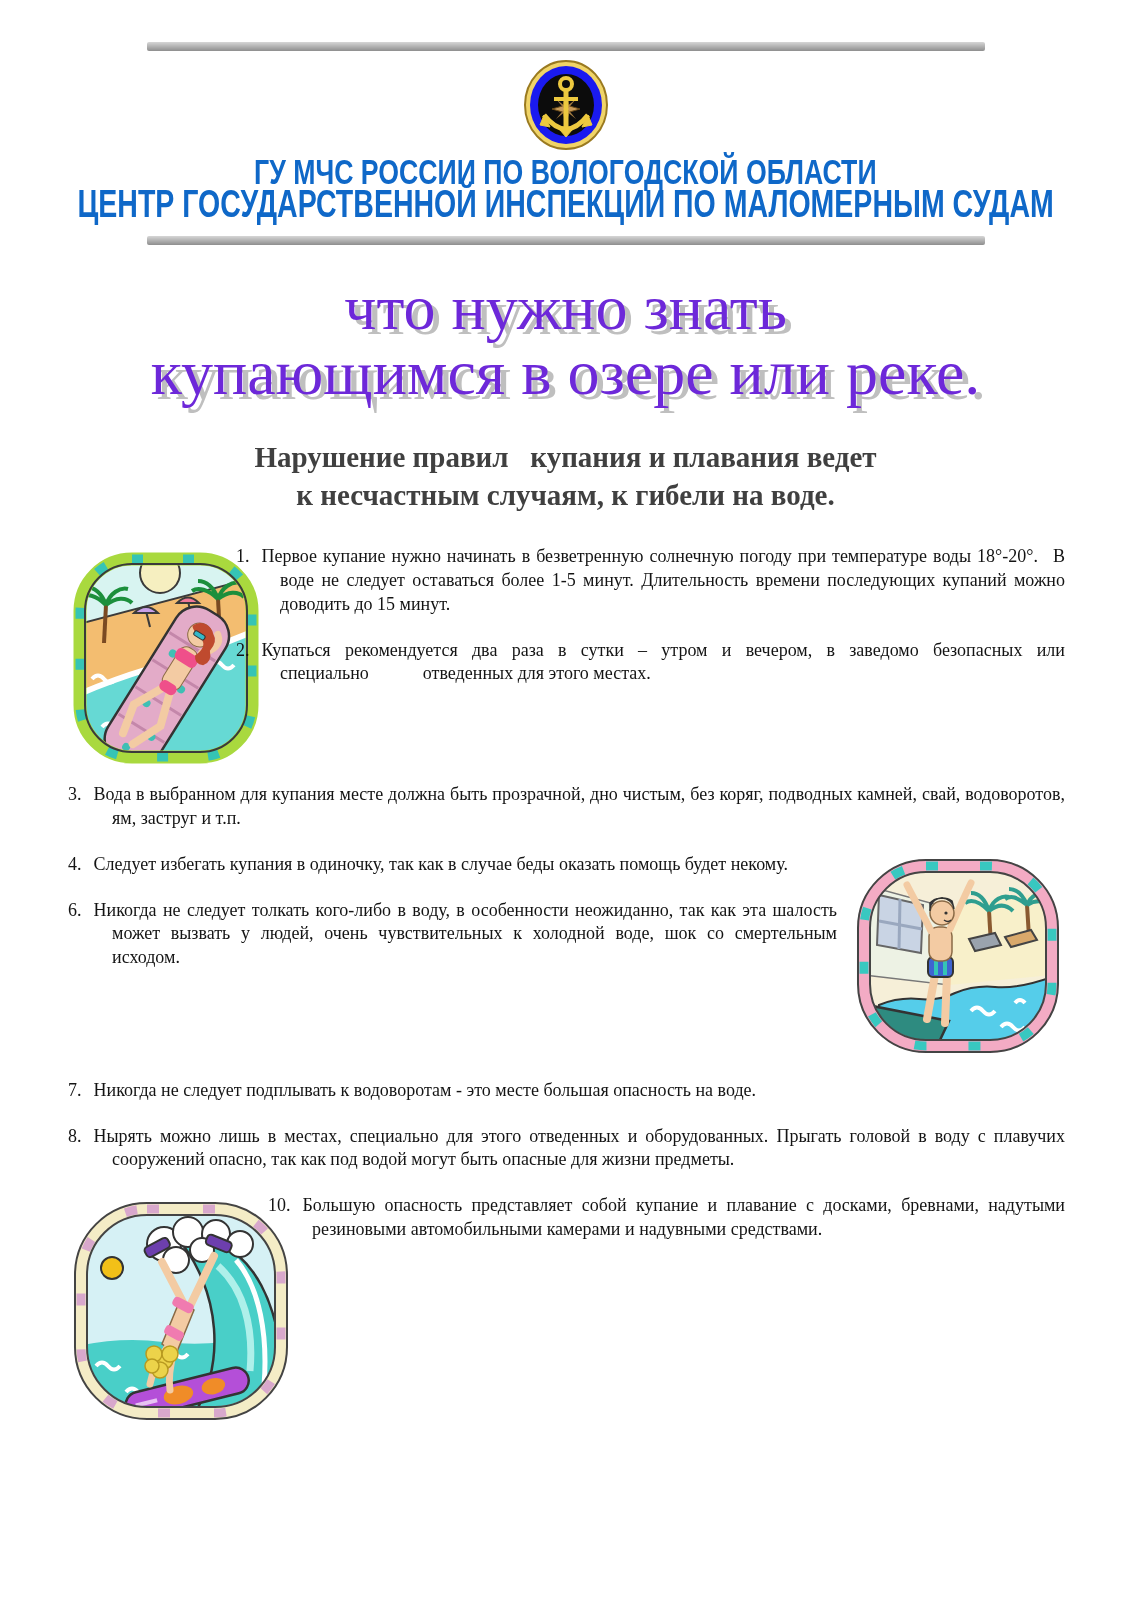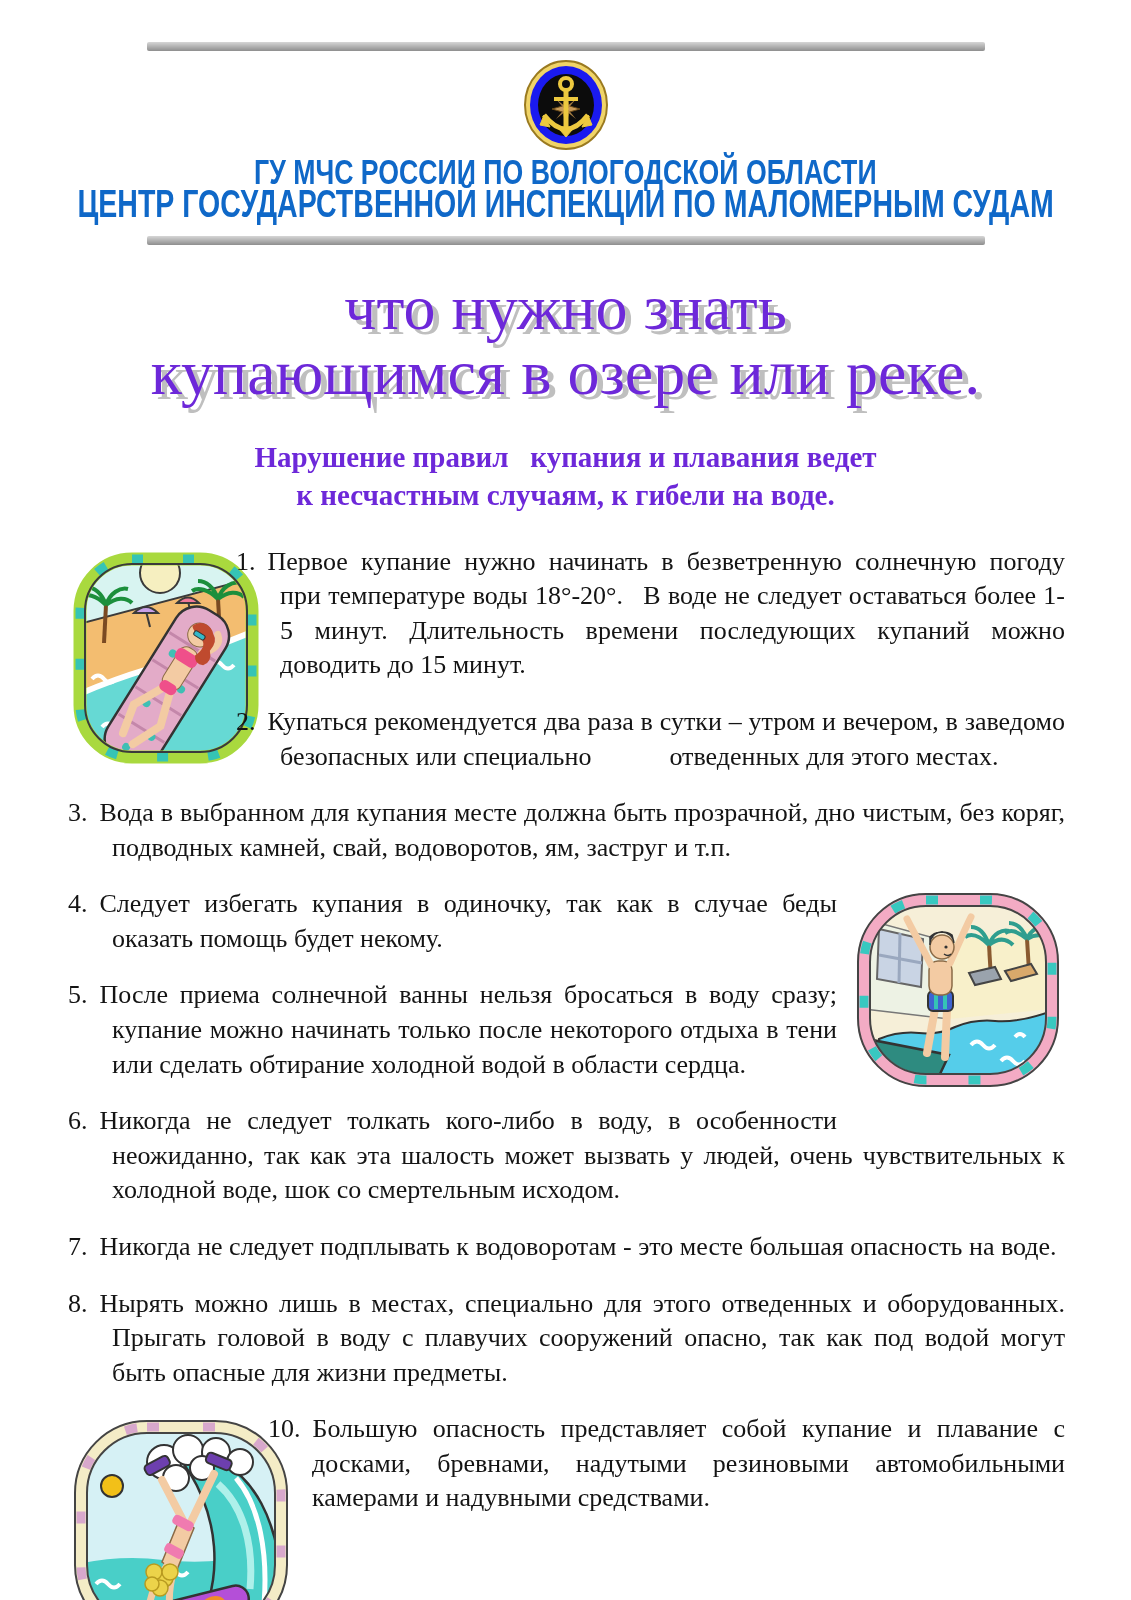--- a/index.html
+++ b/index.html
@@ -21,26 +21,26 @@
   .org1{font-size:31px;}
   .org2{font-size:29px;margin-top:6px;}
   
   .title{
     margin:30px 0 0;text-align:center;font-weight:400;color:#6d28d9;
     font-size:64px;line-height:1.02;
     text-shadow:6px 5px 0 #bfbfbf;
   }
   .title span{display:block;}
   .subtitle{
-    margin:34px 0 0;text-align:center;font-weight:700;font-size:29px;line-height:1.3;color:#6d28d9;
+    margin:34px 0 0;text-align:center;font-weight:700;font-size:29px;line-height:1.3;color:#404040;
   }
   
   .content{margin-top:30px;padding:0 66px 0 68px;}
   .rule{
-    text-align:justify;font-size:26px;line-height:1.33;margin:0 0 22px;
+    text-align:justify;font-size:18px;line-height:1.33;margin:0 0 22px;
     padding-left:44px;text-indent:-44px;color:#141414;
   }
   .rule .num{padding-right:12px;}
   .blk::after{content:"";display:block;clear:both;}
   .illus{display:block;}
   .b1 .illus{float:left;margin:2px 16px 10px 0;}
   .b2 .illus{float:right;margin:0 0 16px 14px;}
   .b3 .illus{float:left;margin:2px 18px 6px 0;}
   .r2{margin-left:18px;}
 </style>
@@ -208,21 +208,20 @@
                 <path d="M93,67 q4,3 7,0" stroke="#333" stroke-width="1.5" fill="none"></path>
             </g>
           </g>
           <rect x="13" y="13" width="188" height="180" rx="62" fill="none" stroke="#f3abc4" stroke-width="13"></rect>
           <rect x="13" y="13" width="188" height="180" rx="62" fill="none" stroke="#38c8c0" stroke-width="9" stroke-dasharray="12 42"></rect>
           <rect x="7" y="7" width="200" height="192" rx="68" fill="none" stroke="#444" stroke-width="2"></rect>
           <rect x="19" y="19" width="176" height="168" rx="56" fill="none" stroke="#444" stroke-width="2"></rect>
         </svg>
       </span>
       <p class="rule"><span class="num">4.</span><span>Следует избегать купания в одиночку, так как в случае беды оказать помощь будет некому.</span></p>
-      <p class="rule"><span class="num">5.</span><span>После приема солнечной ванны нельзя бросаться в воду сразу; купание можно начинать только после некоторого отдыха в тени или сделать обтирание холодной водой в области сердца.</span></p>
       <p class="rule"><span class="num">6.</span><span>Никогда не следует толкать кого-либо в воду, в особенности неожиданно, так как эта шалость может вызвать у людей, очень чувствительных к холодной воде, шок со смертельным исходом.</span></p>
     </div>
 
     <p class="rule"><span class="num">7.</span><span>Никогда не следует подплывать к водоворотам - это месте большая опасность на воде.</span></p>
 
     <p class="rule"><span class="num">8.</span><span>Нырять можно лишь в местах, специально для этого отведенных и оборудованных. Прыгать головой в воду с плавучих сооружений опасно, так как под водой могут быть опасные для жизни предметы.</span></p>
 
     <div class="blk b3">
       <span class="illus">
         <svg width="226" height="230" viewBox="0 0 226 230">

